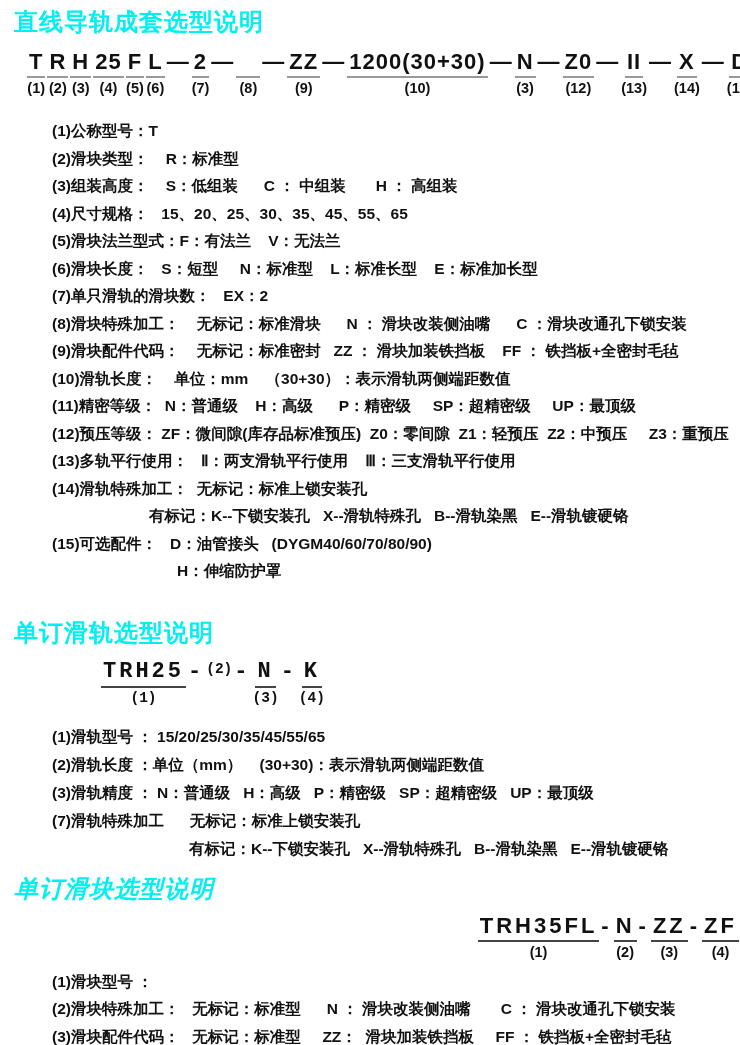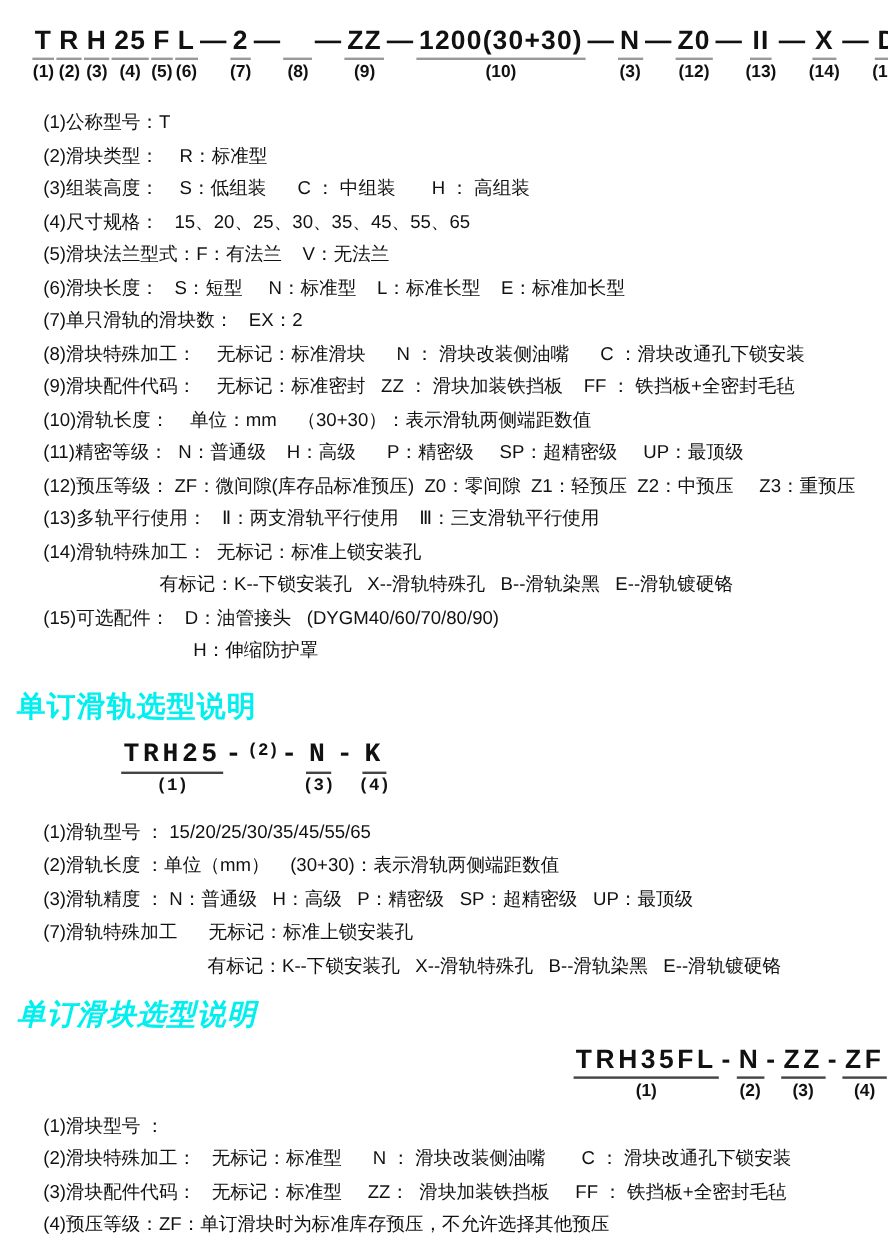--- a/index.html
+++ b/index.html
@@ -53,45 +53,46 @@
   .seg-label {
     font-size: 14.5px;
     font-weight: bold;
     line-height: 17px;
     margin-top: 2px;
     white-space: nowrap;
   }
 
   
   .lines {
-    margin-left: 36px;
+    margin-left: 52px;
     margin-right: 6px;
     font-size: 15.5px;
-    font-weight: normal;
+    font-weight: bold;
     white-space: pre-wrap;
   }
   .lines[data-lines="0"] { margin-top: 20px; }
   .lines[data-lines="1"] { margin-top: 16px; }
   .lines[data-lines="2"] { margin-top: 7px; }
   .line { line-height: 27.5px; }
   .lines[data-lines="1"] .line { line-height: 28px; }
   .lines[data-lines="2"] .line { line-height: 27.5px; }
   .cont-1 { padding-left: 97px; }
   .cont-2 { padding-left: 125px; }
   .cont-3 { padding-left: 137px; }
 
-  .section-2 .section-title { margin-top: 19px; }
+  .section-2 .section-title { margin-top: 34px; }
   .section-3 .section-title { margin-top: 12px; font-style: italic; }
 </style>
 </head>
 <body>
 
 <div class="page">
 
   <div class="section section-1">
+    <h2 class="section-title">直线导轨成套选型说明</h2>
     <div class="code-row" data-code="0">
         <div class="seg">
           <span class="seg-chars">T</span>
           <span class="seg-label">(1)</span>
         </div>
         <div class="seg">
           <span class="seg-chars">R</span>
           <span class="seg-label">(2)</span>
         </div>
         <div class="seg">

